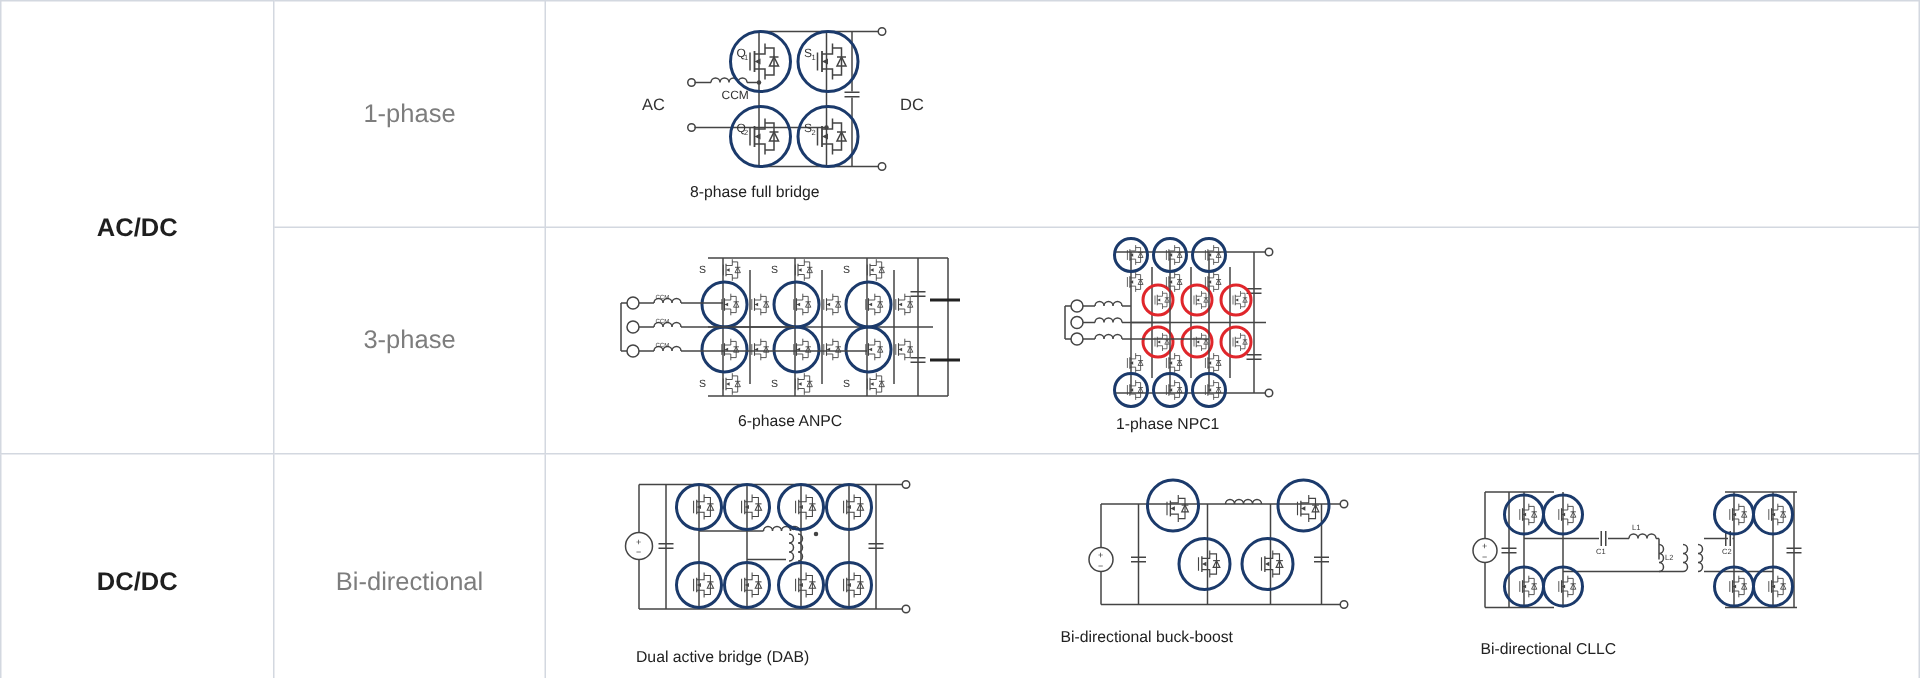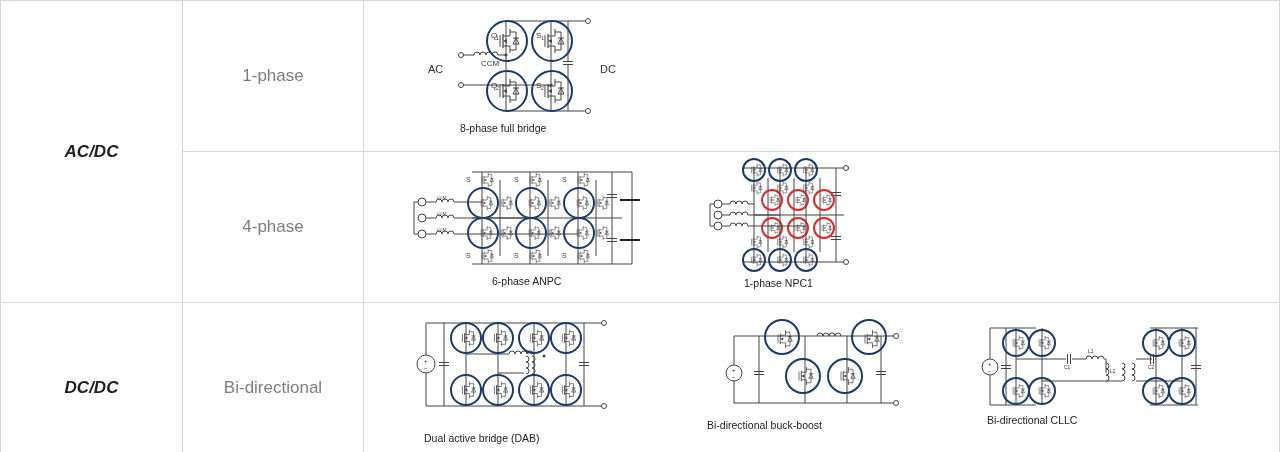--- a/index.html
+++ b/index.html
@@ -8,21 +8,21 @@
     position: absolute; left: 0; top: 0;
     width: 1280px; height: 452px;
     border-collapse: collapse; table-layout: fixed;
   }
   table.topo td {
     border: 1px solid #d3d8e0;
     padding: 0; vertical-align: middle;
   }
   td.cat {
     width: 181px; text-align: center;
-    font-size: 17px; font-weight: bold; color: #1f1f1f; font-style: italic;
+    font-size: 17px; font-weight: bold; color: #1f1f1f;
   }
   td.sub {
     width: 180px; text-align: center;
     font-size: 17px; color: #7d7d7d; font-weight: normal;
   }
   td.diag { position: relative; }
   .fig { position: absolute; }
   .fig svg { display: block; overflow: visible; }
   .cap {
     position: absolute; font-size: 10.5px; color: #222; white-space: nowrap;
@@ -112,21 +112,21 @@
               </g>
               <circle cx="136" cy="78" r="20" fill="none" stroke="#1b3a6b" stroke-width="2"></circle>
               <text x="120" y="75" font-size="8" class="lbl">S</text>
               <text x="125" y="77" font-size="5" class="lbl">2</text>
             </svg>
       </div>
       <div class="cap" style="left:96px;top:121px">8-phase full bridge</div>
     </td>
   </tr>
   <tr style="height:151px">
-    <td class="sub">4-phase</td>
+    <td class="sub">3-phase</td>
     <td class="diag">
       <div class="fig" style="left:48px;top:8px">
         <svg id="anpc" width="240" height="115">
               <line x1="60" y1="12" x2="220" y2="12" stroke="#444444" stroke-width="1"></line>
               <line x1="60" y1="104" x2="220" y2="104" stroke="#444444" stroke-width="1"></line>
               <line x1="200" y1="12" x2="200" y2="104" stroke="#444444" stroke-width="1"></line>
               <line x1="220" y1="12" x2="220" y2="104" stroke="#444444" stroke-width="1"></line>
               <line x1="195" y1="34.5" x2="205" y2="34.5" stroke="#444444"></line>
               <line x1="195" y1="37.5" x2="205" y2="37.5" stroke="#444444"></line>
               <line x1="195" y1="78.5" x2="205" y2="78.5" stroke="#444444"></line>
@@ -895,17 +895,17 @@
                 <polyline points="-5,-5 2,-5 2,-12" fill="none" stroke="#444444" stroke-width="1"></polyline>
                 <polyline points="-5,5 2,5 2,12" fill="none" stroke="#444444" stroke-width="1"></polyline>
                 <polyline points="2,-9 8,-9 8,9 2,9" fill="none" stroke="#444444" stroke-width="1"></polyline>
                 <path d="M5,3 L11,3 L8,-3 Z" fill="none" stroke="#444444" stroke-width="1"></path>
                 <line x1="5" y1="-3" x2="11" y2="-3" stroke="#444444" stroke-width="1"></line>
                 <path d="M-5,0 L-1,-2 L-1,2 Z" fill="#444444"></path>
               </g>
               <circle cx="206" cy="68" r="13" fill="none" stroke="#1b3a6b" stroke-width="2"></circle>
             </svg>
       </div>
-      <div class="cap" style="left:623px;top:111px">Bi-directional CLLC</div>
+      <div class="cap" style="left:623px;top:124px">Bi-directional CLLC</div>
     </td>
   </tr>
 </tbody>
   </table>
 
 </body></html>

